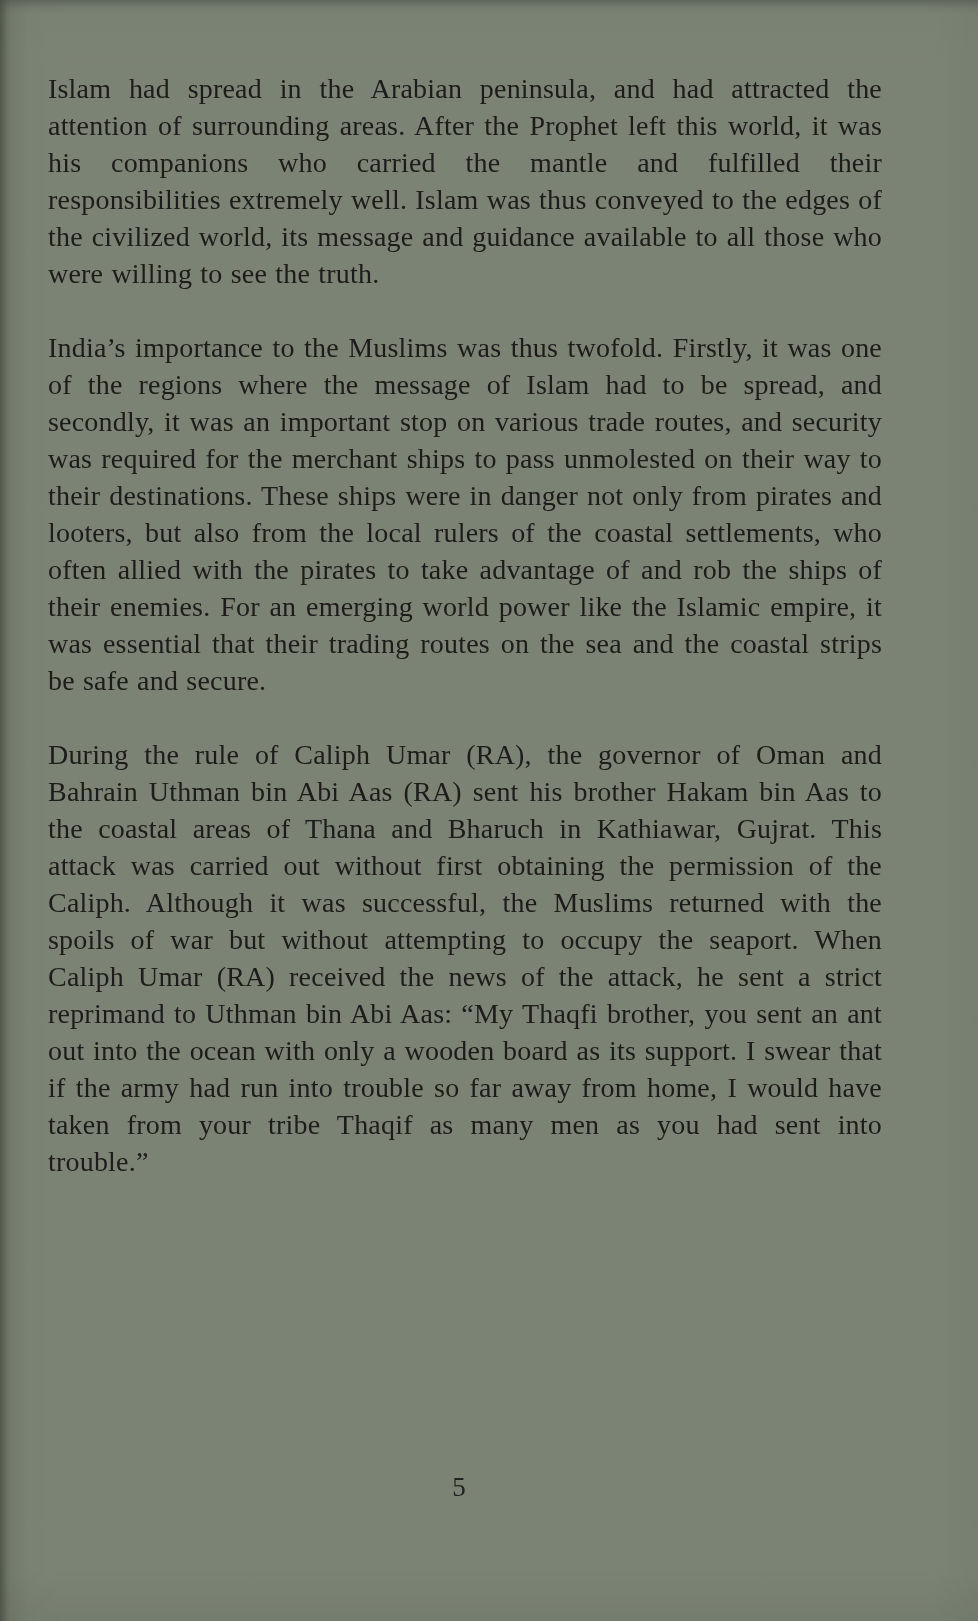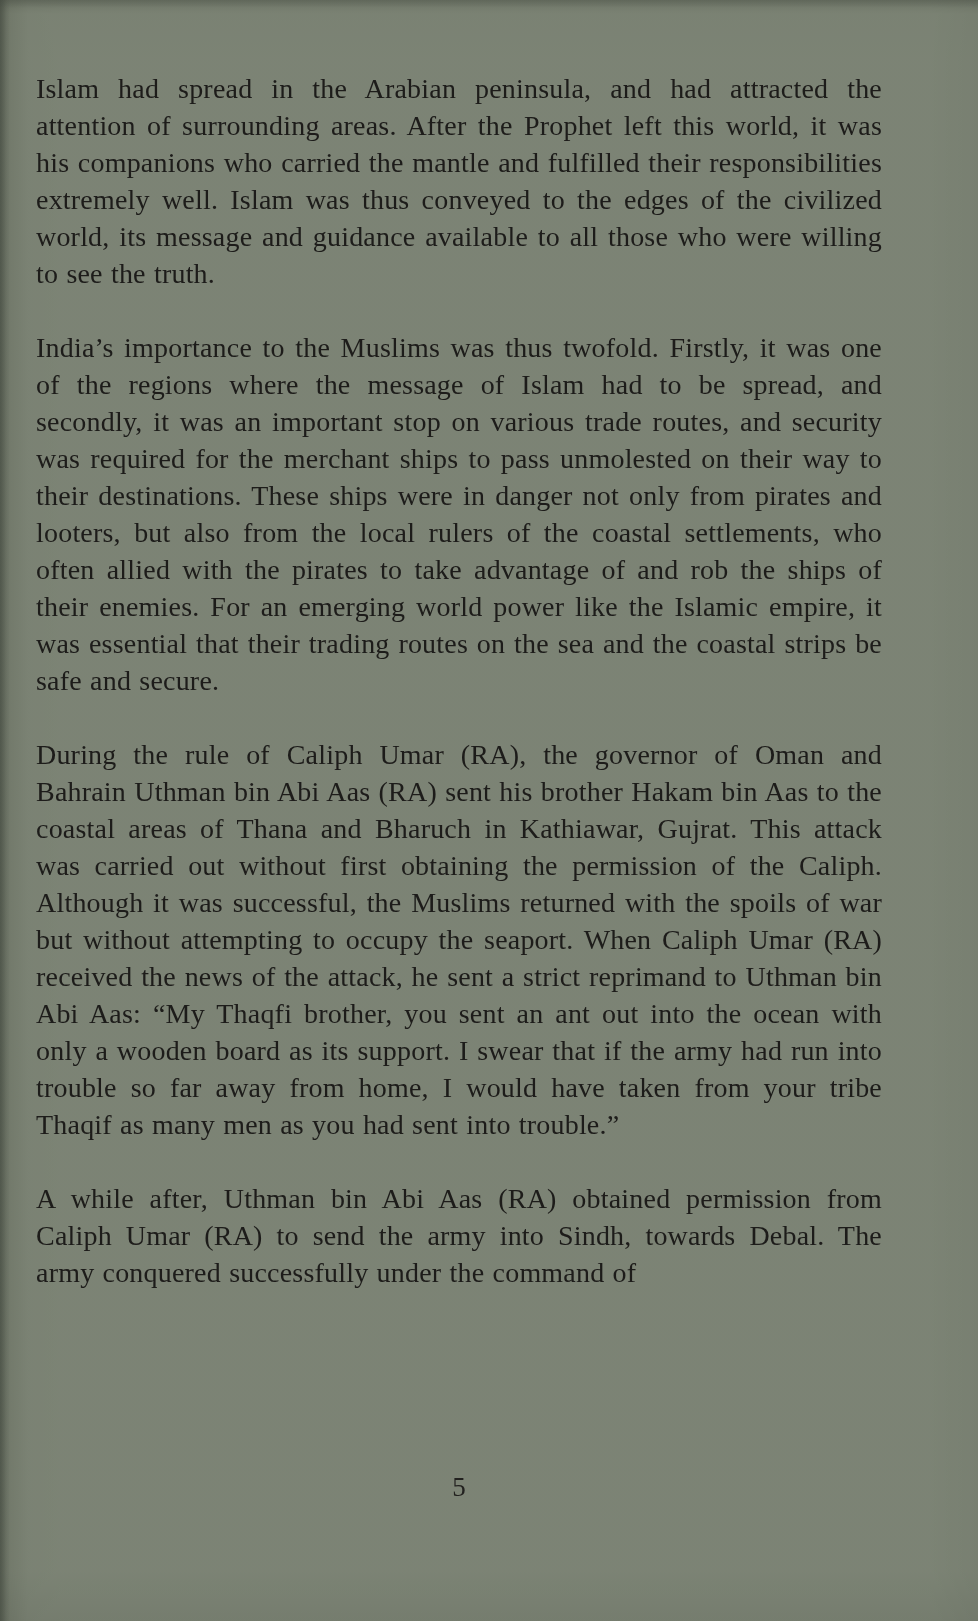--- a/index.html
+++ b/index.html
@@ -22,21 +22,21 @@
     position: absolute;
     top: 0;
     left: 0;
     width: 978px;
     height: 1621px;
     box-sizing: border-box;
     padding: 70px 96px 0 36px;
     color: #1d1c1a;
   }
   .page p {
-    margin: 0 0 37px 0;
+    margin: 0 0 37px 12px;
     font-size: 28px;
     line-height: 37px;
     text-align: justify;
     letter-spacing: 0.2px;
     word-spacing: 1px;
   }
   .page-number {
     position: absolute;
     top: 1472px;
     left: 36px;
@@ -65,18 +65,17 @@
     pointer-events: none;
   }
 </style>
 </head>
 <body>
 
 <div class="page">
   <p>Islam had spread in the Arabian peninsula, and had attracted the attention of surrounding areas. After the Prophet left this world, it was his companions who carried the mantle and fulfilled their responsibilities extremely well. Islam was thus conveyed to the edges of the civilized world, its message and guidance available to all those who were willing to see the truth.</p>
   <p>India’s importance to the Muslims was thus twofold. Firstly, it was one of the regions where the message of Islam had to be spread, and secondly, it was an important stop on various trade routes, and security was required for the merchant ships to pass unmolested on their way to their destinations. These ships were in danger not only from pirates and looters, but also from the local rulers of the coastal settlements, who often allied with the pirates to take advantage of and rob the ships of their enemies. For an emerging world power like the Islamic empire, it was essential that their trading routes on the sea and the coastal strips be safe and secure.</p>
   <p>During the rule of Caliph Umar (RA), the governor of Oman and Bahrain Uthman bin Abi Aas (RA) sent his brother Hakam bin Aas to the coastal areas of Thana and Bharuch in Kathiawar, Gujrat. This attack was carried out without first obtaining the permission of the Caliph. Although it was successful, the Muslims returned with the spoils of war but without attempting to occupy the seaport. When Caliph Umar (RA) received the news of the attack, he sent a strict reprimand to Uthman bin Abi Aas: “My Thaqfi brother, you sent an ant out into the ocean with only a wooden board as its support. I swear that if the army had run into trouble so far away from home, I would have taken from your tribe Thaqif as many men as you had sent into trouble.”</p>
-  <p>A while after, Uthman bin Abi Aas (RA) obtained permission from Caliph Umar (RA) to send the army into Sindh, towards Debal. The army conquered successfully under the command of</p>
   <div class="page-number">5</div>
 </div>
 
 <div class="edge-shadow-left"></div>
 <div class="edge-shadow-top"></div>
 
 </body></html>

